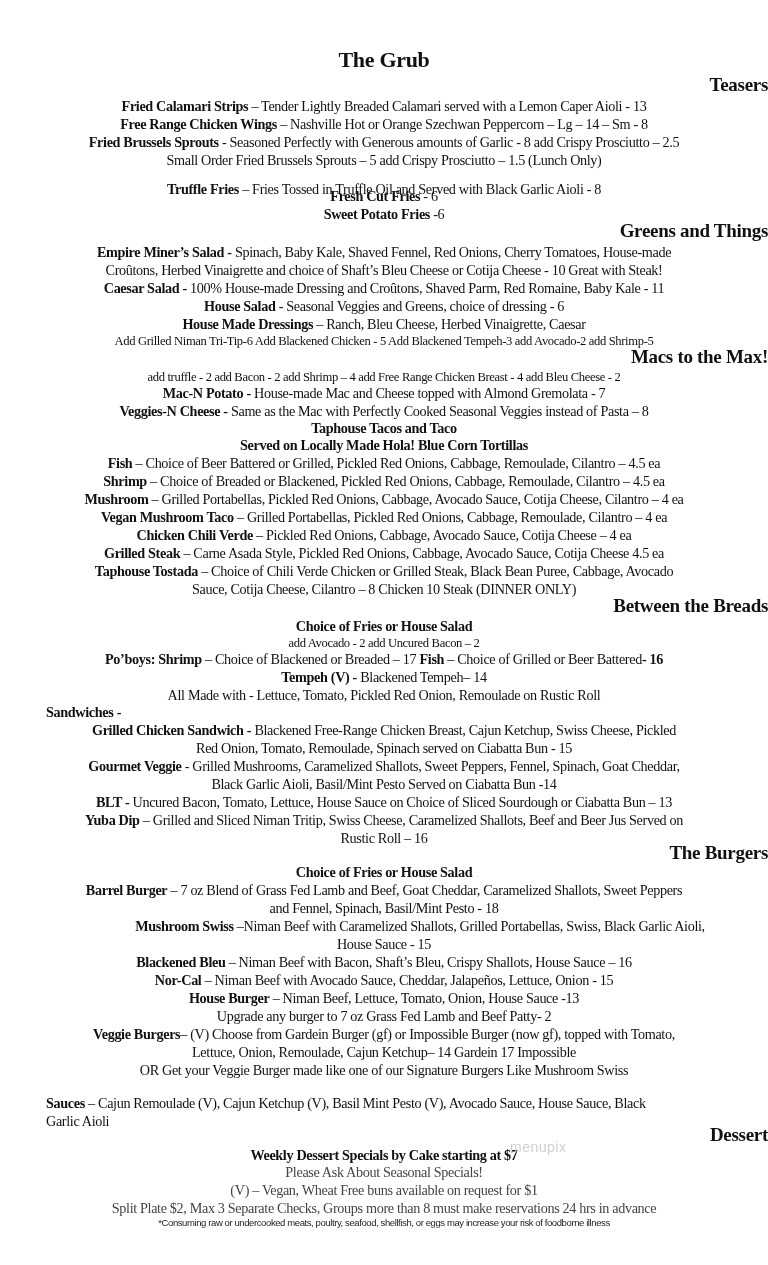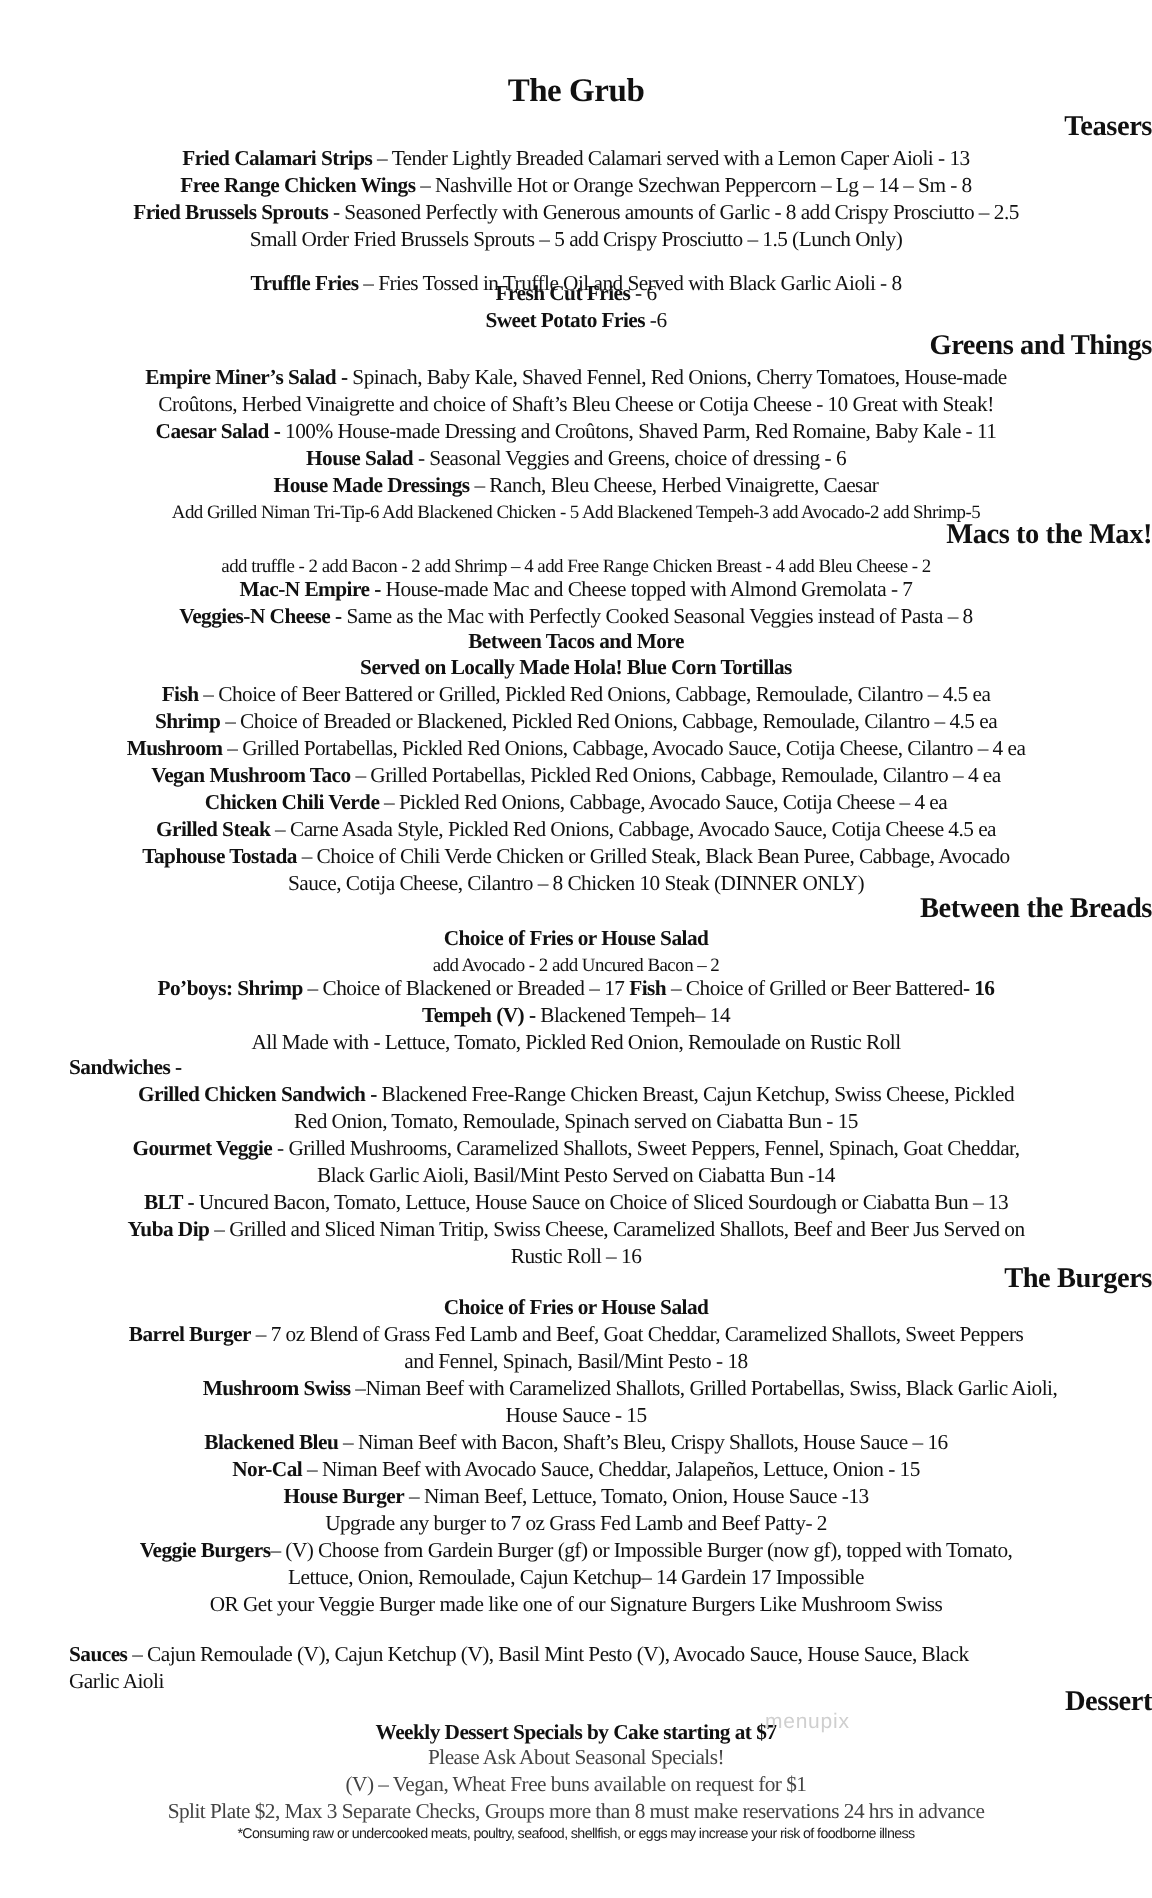--- a/index.html
+++ b/index.html
@@ -35,24 +35,24 @@
   <div class="line section" style="top:220px;">Greens and Things</div>
   <div class="line" style="top:243px;"><b>Empire Miner’s Salad -</b><span> Spinach, Baby Kale, Shaved Fennel, Red Onions, Cherry Tomatoes, House-made</span></div>
   <div class="line" style="top:261px;">Croûtons, Herbed Vinaigrette and choice of Shaft’s Bleu Cheese or Cotija Cheese - 10      Great with Steak!</div>
   <div class="line" style="top:279px;"><b>Caesar Salad -</b><span> 100% House-made Dressing and Croûtons, Shaved Parm, Red Romaine, Baby Kale - 11</span></div>
   <div class="line" style="top:297px;"><b>House Salad</b><span> - Seasonal Veggies and Greens, choice of dressing - 6</span></div>
   <div class="line" style="top:315px;"><b>House Made Dressings</b><span> – Ranch, Bleu Cheese, Herbed Vinaigrette, Caesar</span></div>
   <div class="line small" style="top:332px;">Add Grilled Niman Tri-Tip-6   Add Blackened Chicken - 5   Add Blackened Tempeh-3   add Avocado-2   add Shrimp-5</div>
 
   <div class="line section" style="top:346px;">Macs to the Max!</div>
   <div class="line small" style="top:368px;">add truffle - 2    add Bacon - 2    add Shrimp – 4  add Free Range Chicken Breast - 4    add Bleu Cheese - 2</div>
-  <div class="line" style="top:384px;"><b>Mac-N Empire -</b><span> House-made Mac and Cheese topped with Almond Gremolata - 7</span></div>
+  <div class="line" style="top:384px;"><b>Mac-N Potato -</b><span> House-made Mac and Cheese topped with Almond Gremolata - 7</span></div>
   <div class="line" style="top:402px;"><b>Veggies-N Cheese -</b><span> Same as the Mac with Perfectly Cooked Seasonal Veggies instead of Pasta – 8</span></div>
 
-  <div class="line subhead" style="top:419px;">Between Tacos and More</div>
+  <div class="line subhead" style="top:419px;">Taphouse Tacos and Taco</div>
   <div class="line subhead" style="top:436px;">Served on Locally Made Hola! Blue Corn Tortillas</div>
   <div class="line" style="top:454px;"><b>Fish</b><span> – Choice of Beer Battered or Grilled, Pickled Red Onions, Cabbage, Remoulade, Cilantro – 4.5 ea</span></div>
   <div class="line" style="top:472px;"><b>Shrimp</b><span> – Choice of Breaded or Blackened, Pickled Red Onions, Cabbage, Remoulade, Cilantro – 4.5 ea</span></div>
   <div class="line" style="top:490px;"><b>Mushroom</b><span> – Grilled Portabellas, Pickled Red Onions, Cabbage, Avocado Sauce, Cotija Cheese, Cilantro – 4 ea</span></div>
   <div class="line" style="top:508px;"><b>Vegan Mushroom Taco</b><span> – Grilled Portabellas, Pickled Red Onions, Cabbage, Remoulade, Cilantro – 4 ea</span></div>
   <div class="line" style="top:526px;"><b>Chicken Chili Verde</b><span> – Pickled Red Onions, Cabbage, Avocado Sauce, Cotija Cheese – 4 ea</span></div>
   <div class="line" style="top:544px;"><b>Grilled Steak</b><span> – Carne Asada Style, Pickled Red Onions, Cabbage, Avocado Sauce, Cotija Cheese 4.5 ea</span></div>
   <div class="line" style="top:562px;"><b>Taphouse Tostada</b><span> – Choice of Chili Verde Chicken or Grilled Steak, Black Bean Puree, Cabbage, Avocado</span></div>
   <div class="line" style="top:580px;">Sauce, Cotija Cheese, Cilantro – 8 Chicken   10 Steak (DINNER ONLY)</div>
 

